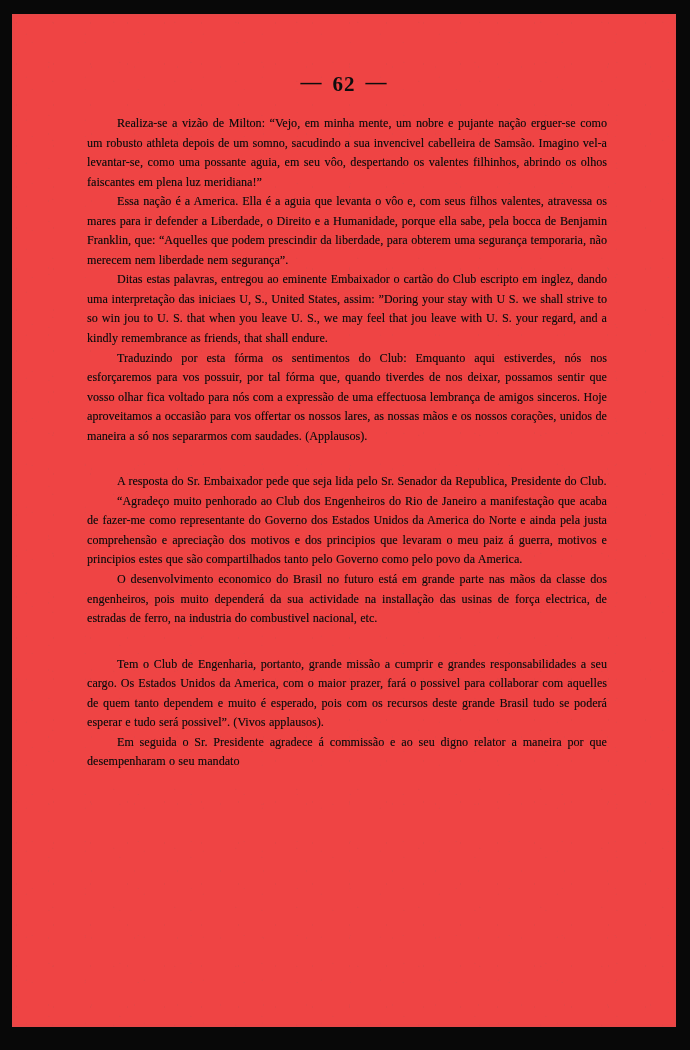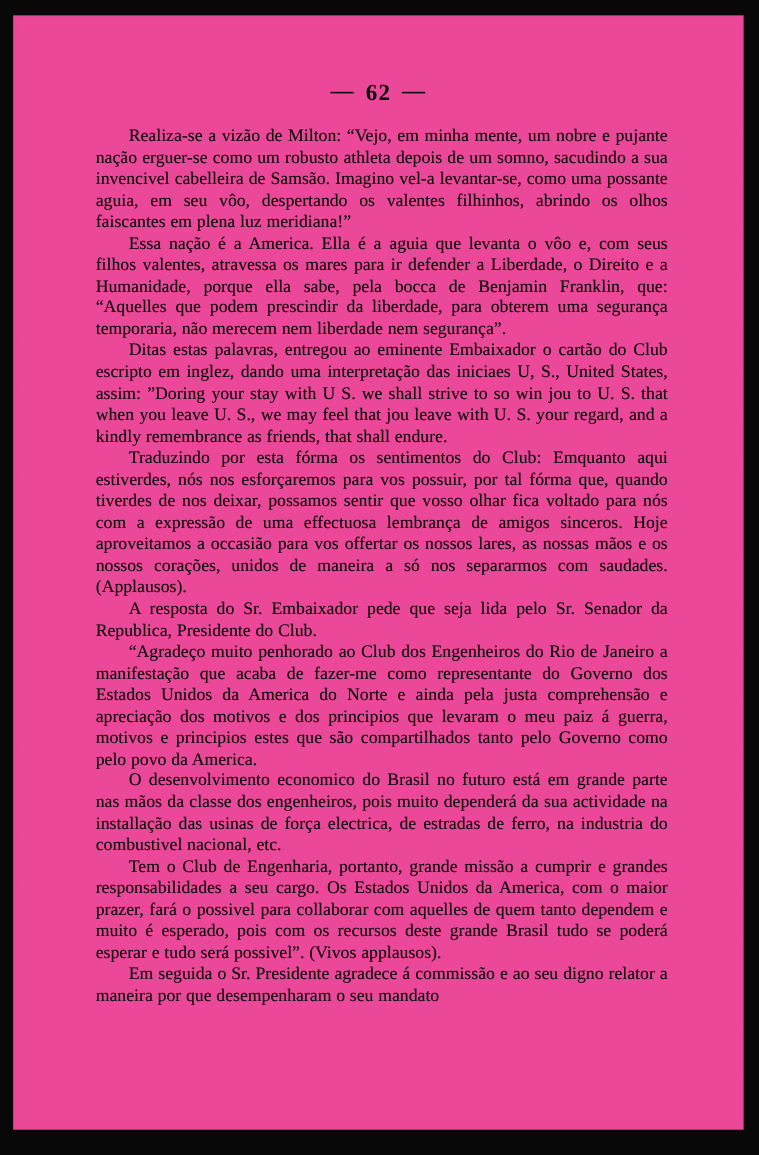--- a/index.html
+++ b/index.html
@@ -24,21 +24,21 @@
     box-sizing: border-box;
   }
 
   
   #paper {
     position: absolute;
     left: 12px;
     top: 14px;
     width: 664px;
     height: 1013px;
-    background: #ec4899;
+    background: #ef4444;
     box-sizing: border-box;
     overflow: hidden;
     box-shadow: inset 0 0 3px rgba(120,120,120,0.20);
   }
 
   
   #grain {
     position: absolute;
     inset: 0;
     pointer-events: none;
@@ -82,30 +82,30 @@
     position: absolute;
     left: 75px;
     top: 100px;
     width: 520px;
     color: #0b0b0b;
   }
 
   p.para {
     margin: 0;
     padding: 0;
-    font-size: 16px;
+    font-size: 12px;
     line-height: 19.55px;
     text-align: justify;
     text-indent: 30px;
     -webkit-font-smoothing: none;
     word-spacing: 0.3px;
     letter-spacing: 0.05px;
     font-family: "Liberation Serif", "DejaVu Serif", serif;
   }
-  p.para.gap-before { margin-top: 0; }
+  p.para.gap-before { margin-top: 26px; }
 
   
   .it { }
 
   
   #text-block { text-shadow: 0.22px 0 0 rgba(20,20,20,0.42); }
 </style>
 </head>
 <body>
 

